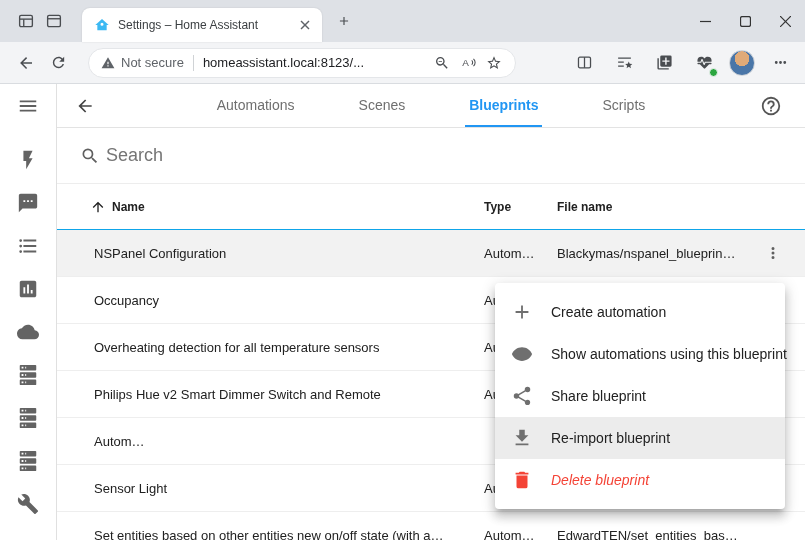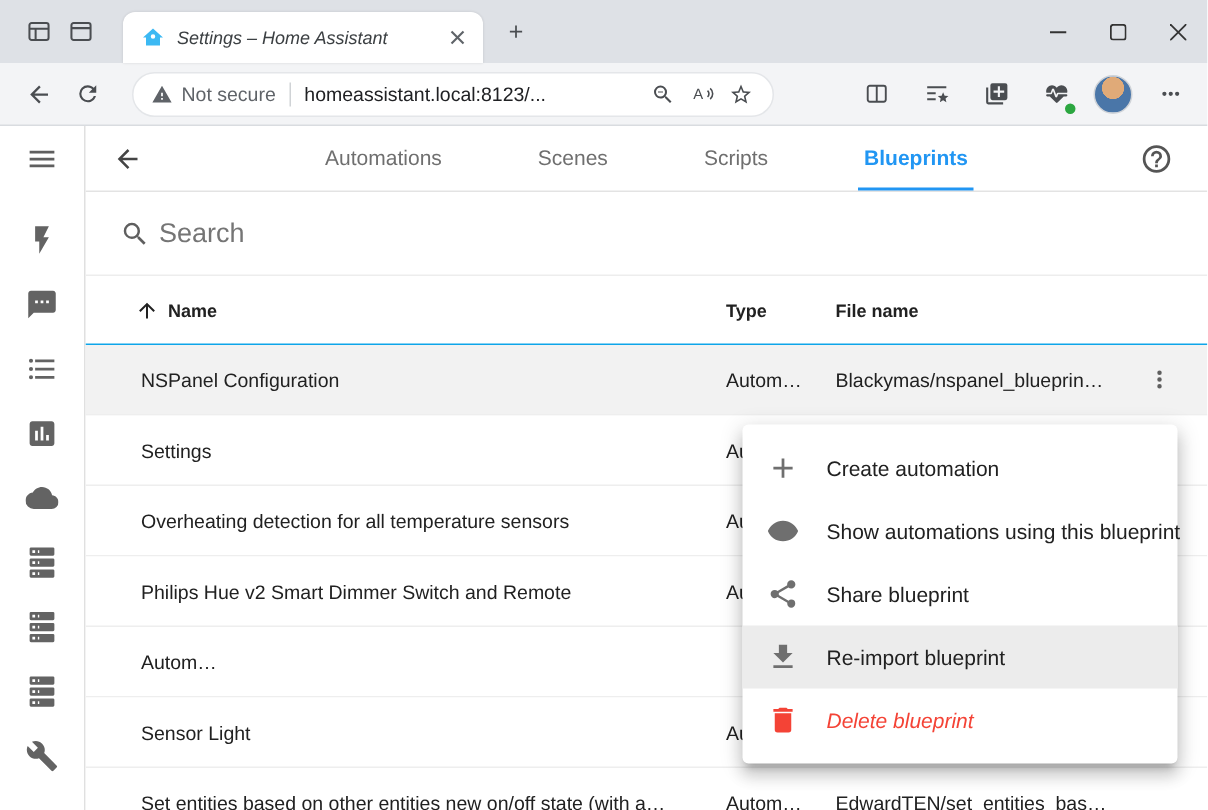--- a/index.html
+++ b/index.html
@@ -2,21 +2,21 @@
 <html style="--accent-blue: #2196f3; --danger-red: #f44336; --brand-blue: #3cb9f3; --status-green: #2ba640;"><head>
 <meta charset="utf-8">
 <style>
   * { margin:0; padding:0; box-sizing:border-box; }
   html,body { width:805px; height:540px; overflow:hidden; font-family:"Liberation Sans","DejaVu Sans",sans-serif; cursor:default; background:#fff; }
   body { position:relative; }
   svg { display:block; }
   button { background:none; border:none; padding:0; font:inherit; cursor:pointer; }
 
   
-  .titlebar { height:42px; background:#dee1e6; display:flex; align-items:center; padding-left:12px; position:relative;font-style:italic; }
+  .titlebar { height:42px; background:#dee1e6; display:flex; align-items:center; padding-left:12px; position:relative; }
   .tb-btn { width:28px; height:28px; display:flex; align-items:center; justify-content:center; color:#4a4d51; border-radius:6px; }
   .tab { align-self:flex-end; height:34px; width:240px; background:#fff; border-radius:8px 8px 0 0; display:flex; align-items:center; gap:8px; padding:0 8px 0 12px; margin-left:14px; box-shadow:0 0 2px rgba(0,0,0,.12); }
   .tab-title { flex:1; font-size:12px; color:#3c4043; white-space:nowrap; overflow:hidden; text-overflow:ellipsis; }
   .tab-close { width:18px; height:18px; display:flex; align-items:center; justify-content:center; border-radius:4px; color:#5f6368; }
   .newtab { width:28px; height:28px; margin-left:8px; display:flex; align-items:center; justify-content:center; color:#4a4d51; border-radius:6px; }
   .win-controls { position:absolute; right:0; top:0; height:100%; display:flex; }
   .win-btn { width:40px; height:100%; display:flex; align-items:center; justify-content:center; color:#333; }
 
   .toolbar { height:42px; background:#f3f4f6; border-bottom:1px solid #d9dce0; display:flex; align-items:center; padding:0 10px; }
   .nav-btn { width:32px; height:32px; display:flex; align-items:center; justify-content:center; color:#4a4d51; border-radius:6px; }
@@ -267,22 +267,22 @@
   <div class="content">
     <div class="ha-header">
       <button class="ha-back">
         <svg width="20" height="20" viewBox="0 0 24 24" fill="currentColor">
             <path d="M20,11V13H8L13.5,18.5L12.08,19.92L4.16,12L12.08,4.08L13.5,5.5L8,11H20Z"></path>
           </svg>
       </button>
       <div class="nav-tabs">
         <button class="nav-tab">Automations</button>
         <button class="nav-tab">Scenes</button>
+        <button class="nav-tab active">Blueprints</button>
         <button class="nav-tab">Scripts</button>
-        <button class="nav-tab active">Blueprints</button>
       </div>
       <button class="ha-help">
         <svg width="22" height="22" viewBox="0 0 24 24" fill="currentColor">
             <path d="M11,18H13V16H11V18M12,2A10,10 0 0,0 2,12A10,10 0 0,0 12,22A10,10 0 0,0 22,12A10,10 0 0,0 12,2M12,20C7.59,20 4,16.41 4,12C4,7.59 7.59,4 12,4C16.41,4 20,7.59 20,12C20,16.41 16.41,20 12,20M12,6A4,4 0 0,0 8,10H10A2,2 0 0,1 12,8A2,2 0 0,1 14,10C14,12 11,11.75 11,15H13C13,12.75 16,12.5 16,10A4,4 0 0,0 12,6Z"></path>
           </svg>
       </button>
     </div>
 
     <div class="search-row">
       <span class="s-icon">
@@ -313,21 +313,21 @@
       <div class="col-file">Blackymas/nspanel_blueprin…</div>
       <div class="col-menu">
           <button class="kebab">
             <svg width="18" height="18" viewBox="0 0 24 24" fill="currentColor">
               <path d="M12,16A2,2 0 0,1 14,18A2,2 0 0,1 12,20A2,2 0 0,1 10,18A2,2 0 0,1 12,16M12,10A2,2 0 0,1 14,12A2,2 0 0,1 12,14A2,2 0 0,1 10,12A2,2 0 0,1 12,10M12,4A2,2 0 0,1 14,6A2,2 0 0,1 12,8A2,2 0 0,1 10,6A2,2 0 0,1 12,4Z"></path>
             </svg>
           </button>
         </div>
     </div>
     <div class="row">
-      <div class="col-name">Settings</div>
+      <div class="col-name">Occupancy</div>
       <div class="col-type">Autom…</div>
       <div class="col-file"></div>
       <div class="col-menu"></div>
     </div>
     <div class="row">
       <div class="col-name">Overheating detection for all temperature sensors</div>
       <div class="col-type">Autom…</div>
       <div class="col-file"></div>
       <div class="col-menu"></div>
     </div>

